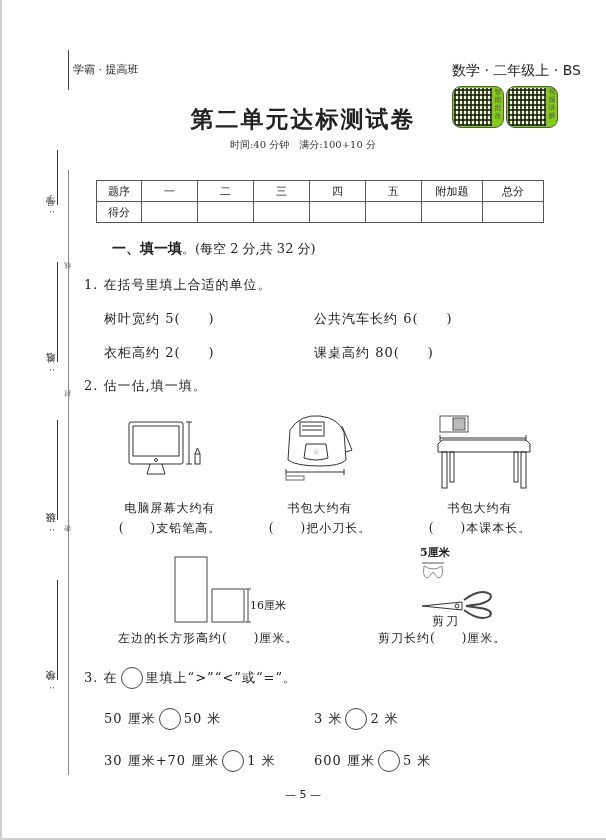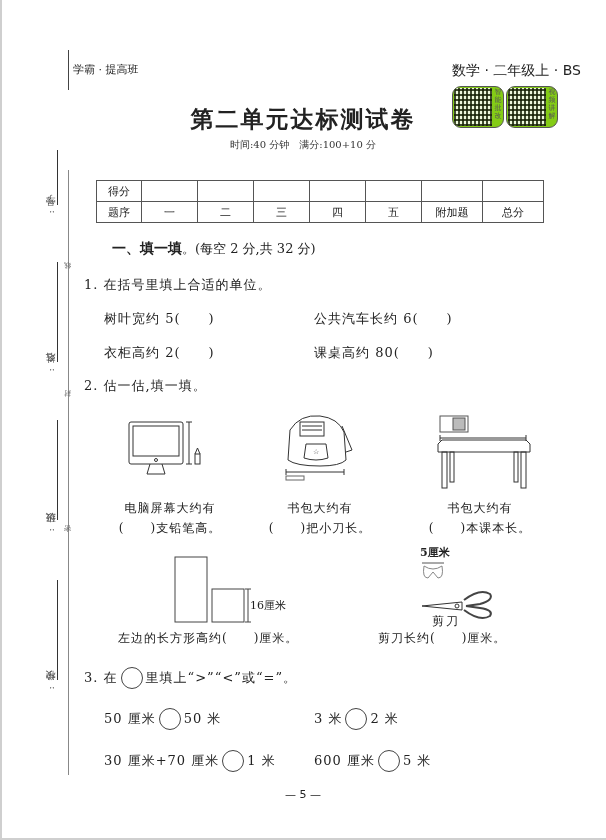--- a/index.html
+++ b/index.html
@@ -53,38 +53,38 @@
   <div class="code"></div>
   <div class="lbl">视频讲解</div>
 </div>
 
 <div class="abs title">第二单元达标测试卷</div>
 <div class="abs subtitle">时间:40 分钟　满分:100+10 分</div>
 
 <table class="score">
   <tbody>
       <tr>
+    <td class="sans" style="width:44px;">题序</td>
+    <td style="width:55px;">一</td>
+    <td style="width:55px;">二</td>
+    <td style="width:55px;">三</td>
+    <td style="width:55px;">四</td>
+    <td style="width:55px;">五</td>
+    <td class="sans" style="width:60px;">附加题</td>
+    <td class="sans" style="width:60px;">总分</td>
+  </tr>
+  <tr>
     <td class="sans">得分</td>
     <td></td>
     <td></td>
     <td></td>
     <td></td>
     <td></td>
     <td></td>
     <td></td>
-  </tr>
-  <tr>
-    <td class="sans" style="width:44px;">题序</td>
-    <td style="width:55px;">一</td>
-    <td style="width:55px;">二</td>
-    <td style="width:55px;">三</td>
-    <td style="width:55px;">四</td>
-    <td style="width:55px;">五</td>
-    <td class="sans" style="width:60px;">附加题</td>
-    <td class="sans" style="width:60px;">总分</td>
   </tr>
 </tbody>
   </table>
 
 <div class="gutter"></div>
 <div class="vline" style="top:150px;height:55px;"></div>
 <div class="vlabel" style="top:210px;">学号:</div>
 <div class="vline" style="top:262px;height:100px;"></div>
 <div class="vlabel" style="top:368px;">姓名:</div>
 <div class="vline" style="top:420px;height:100px;"></div>

